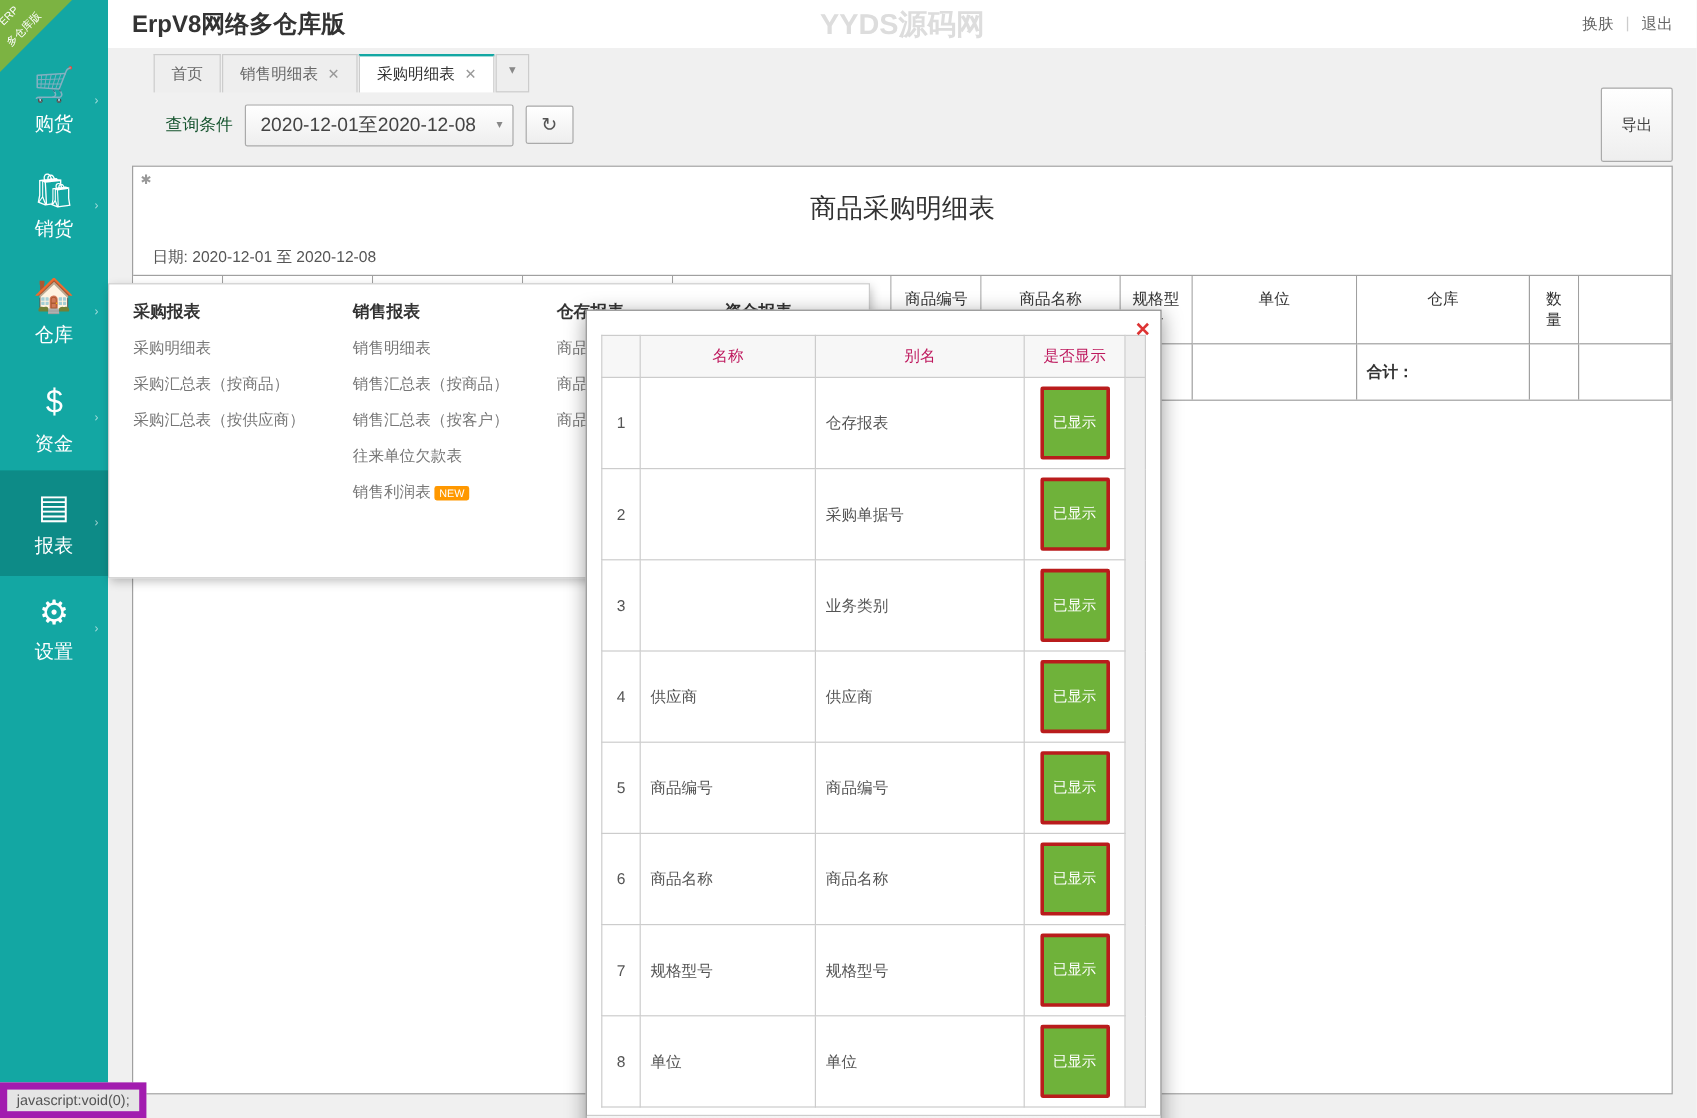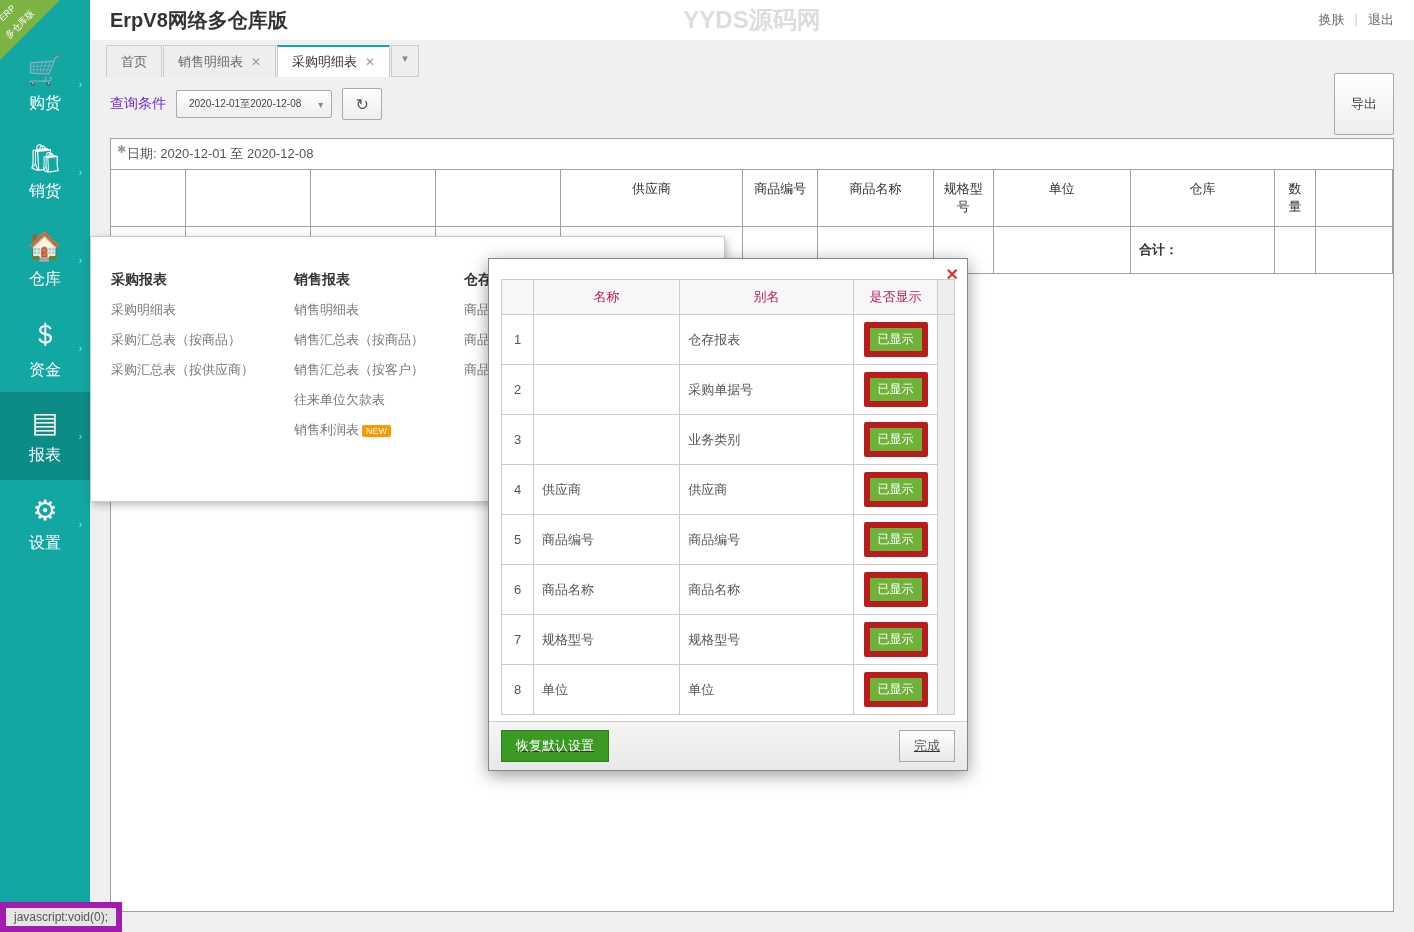--- a/index.html
+++ b/index.html
@@ -20,61 +20,61 @@
 
 
 .header { position: absolute; left: 90px; top: 0; right: 0; height: 40px; display: flex; align-items: center; padding: 0 20px; background: #fff; }
 .app-title { font-size: 20px; font-weight: bold; color: #333; }
 .watermark { position: absolute; left: 50%; transform: translateX(-50%); color: #ddd; font-size: 24px; font-weight: bold; }
 .header-right { margin-left: auto; display: flex; gap: 10px; color: #666; font-size: 13px; }
 .header-right span { cursor: pointer; }
 .header-right .sep { color: #ccc; }
 
 
-.tabs { position: absolute; left: 106px; top: 45px; right: 0; height: 32px; display: flex; gap: 1px; }
+.tabs { position: absolute; left: 128px; top: 45px; right: 0; height: 32px; display: flex; gap: 1px; }
 .tab { padding: 6px 14px; background: #eee; border: 1px solid #ccc; border-bottom: none; color: #666; cursor: pointer; display: flex; align-items: center; gap: 8px; font-size: 13px; }
 .tab.active { background: #fff; border-top: 2px solid #13a7a3; color: #333; }
 .tab-close { font-size: 12px; color: #999; cursor: pointer; }
 .tab-plus { padding: 6px 10px; background: #eee; border: 1px solid #ccc; color: #888; cursor: pointer; font-size: 11px; }
 
 
 .toolbar { position: absolute; left: 110px; top: 82px; right: 20px; height: 44px; display: flex; align-items: center; gap: 10px; }
-.toolbar-label { color: #6d28d9; font-size: 14px; }
-.date-select { border: 1px solid #aaa; background: linear-gradient(#fff,#eee); padding: 6px 30px 6px 12px; color: #444; font-size: 10px; position: relative; border-radius: 2px; }
+.toolbar-label { color: #14532d; font-size: 14px; margin-left: 28px; }
+.date-select { border: 1px solid #aaa; background: linear-gradient(#fff,#eee); padding: 6px 30px 6px 12px; color: #444; font-size: 16px; position: relative; border-radius: 2px; }
 .date-select::after { content: '▾'; position: absolute; right: 8px; top: 50%; transform: translateY(-50%); color: #888; font-size: 10px; }
 .refresh-btn { width: 40px; height: 32px; border: 1px solid #aaa; background: linear-gradient(#fff,#eee); display: flex; align-items: center; justify-content: center; cursor: pointer; border-radius: 2px; font-size: 16px; color: #555; }
 .export-btn { margin-left: auto; padding: 21px 16px; border: 1px solid #aaa; background: linear-gradient(#fff,#eee); cursor: pointer; color: #444; border-radius: 2px; }
 
 
 .content-panel { position: absolute; left: 110px; top: 138px; right: 20px; bottom: 20px; background: #fff; border: 1px solid #a0a0a0; }
 .content-panel .gear { position: absolute; left: 6px; top: 4px; font-size: 11px; color: #999; cursor: pointer; }
 .report-title { text-align: center; font-size: 22px; color: #333; padding: 20px 0 10px; }
 .date-range { padding: 6px 16px; color: #555; font-size: 13px; }
 .grid-header { display: flex; border-top: 1px solid #a0a0a0; }
 .grid-header .cell { border-right: 1px solid #a0a0a0; border-bottom: 1px solid #a0a0a0; padding: 10px 8px; text-align: center; color: #333; font-size: 13px; background: #fff; }
 .grid-sum-row { display: flex; border-bottom: 1px solid #a0a0a0; }
 .grid-sum-row .cell { border-right: 1px solid #a0a0a0; padding: 14px 8px; }
 .sum-label { font-weight: bold; }
 
 
 .flyout { position: absolute; left: 90px; top: 236px; background: #fff; border: 1px solid #ccc; box-shadow: 2px 3px 8px rgba(0,0,0,0.25); display: flex; padding: 14px 0 20px; z-index: 60; }
 .flyout-col { padding: 0 20px; min-width: 140px; }
-.flyout-head { font-weight: bold; color: #333; margin-bottom: 12px; font-size: 14px; margin-top: 20px; }
+.flyout-head { font-weight: bold; color: #333; margin-bottom: 12px; font-size: 14px; }
 .flyout-link { color: #777; margin-bottom: 12px; font-size: 13px; cursor: pointer; white-space: nowrap; }
 .new-badge { display: inline-block; background: #ff9800; color: #fff; font-size: 9px; padding: 1px 4px; border-radius: 2px; margin-left: 3px; vertical-align: middle; }
 
 
 .modal { position: absolute; left: 488px; top: 258px; width: 480px; background: #fff; border: 1px solid #888; box-shadow: 0 4px 16px rgba(0,0,0,0.4); z-index: 100; }
 .modal-close { position: absolute; right: 8px; top: 6px; color: #d33; font-size: 16px; cursor: pointer; font-weight: bold; }
 .modal-body { padding: 20px 12px 6px; }
 .modal-table { width: 100%; border-collapse: collapse; }
 .modal-table th { background: #f7f7f7; border: 1px solid #ccc; padding: 8px 6px; font-weight: normal; color: #be185d; font-size: 13px; }
 .modal-table td { border: 1px solid #ccc; padding: 7px 8px; color: #555; font-size: 13px; }
 .modal-table td.num { text-align: center; width: 32px; }
-.status-btn { background: #6fb23a; color: #fff; border: 6px solid #b91c1c; padding: 3px 8px; font-size: 12px; border-radius: 2px; cursor: pointer; display: inline-block; }
+.status-btn { background: #6fb23a; color: #fff; border: 3px solid #b91c1c; padding: 19px 8px; font-size: 12px; border-radius: 2px; cursor: pointer; display: inline-block; }
 .modal-table .scroll-ind { width: 16px; background: #eee; }
 .modal-footer { background: linear-gradient(#f5f5f5,#e8e8e8); border-top: 1px solid #ccc; padding: 8px 12px; display: flex; text-decoration: underline; }
 .btn-green { background: #3a9a23; color: #fff; border: 1px solid #2e7d1b; padding: 6px 14px; cursor: pointer; font-size: 13px; }
 .btn-gray { background: linear-gradient(#fff,#e8e8e8); color: #555; border: 1px solid #aaa; padding: 6px 14px; cursor: pointer; margin-left: auto; font-size: 13px; }
 
 
 .statusbar { position: absolute; left: 0; bottom: 0; background: #e5e5e5; border: 6px solid #a21caf; padding: 2px 8px; font-size: 12px; color: #555; z-index: 200; }
 </style>
 </head>
 <body>
@@ -144,20 +144,21 @@
 
 <div class="toolbar">
   <span class="toolbar-label">查询条件</span>
   <div class="date-select">2020-12-01至2020-12-08</div>
   <div class="refresh-btn">↻</div>
   <div class="export-btn">导出</div>
 </div>
 
 <div class="content-panel">
   <span class="gear">✱</span>
+  <div class="report-title">商品采购明细表</div>
   <div class="date-range">日期: 2020-12-01 至 2020-12-08</div>
   <div class="grid-header" id="grid-header">
       <div class="cell" style="width: 78px;"></div>
       <div class="cell" style="width: 130px;"></div>
       <div class="cell" style="width: 130px;"></div>
       <div class="cell" style="width: 130px;"></div>
       <div class="cell" style="width: 190px;">供应商</div>
       <div class="cell" style="width: 78px;">商品编号</div>
       <div class="cell" style="width: 120px;">商品名称</div>
       <div class="cell" style="width: 62px;">规格型号</div>

